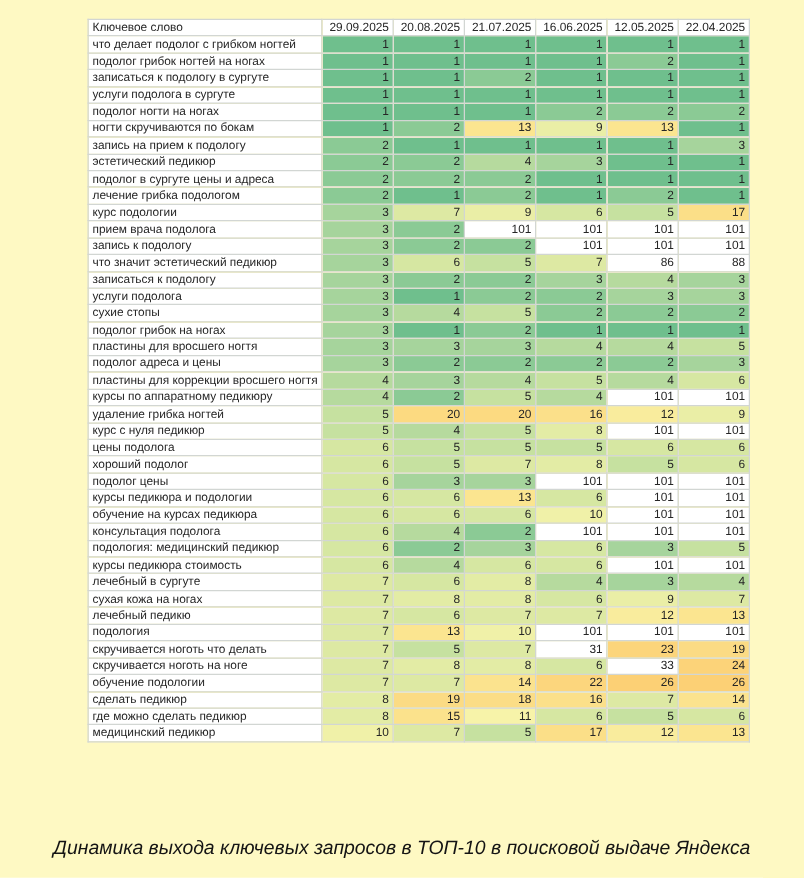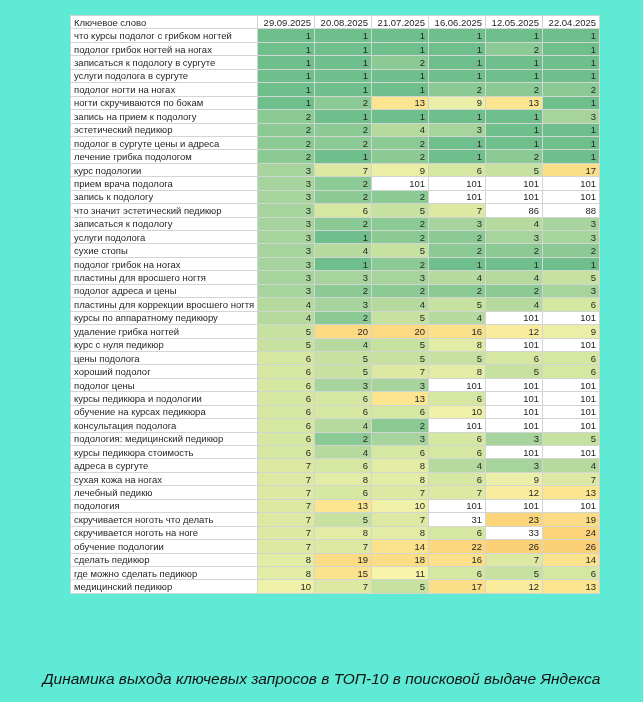--- a/index.html
+++ b/index.html
@@ -1,20 +1,20 @@
 <!DOCTYPE html>
 <html><head>
 <meta charset="utf-8">
 <style>
   html, body { margin: 0; padding: 0; }
   .page {
     position: relative;
     width: 643px;
     height: 702px;
-    background: #5eead4;
+    background: #fef9c3;
     font-family: "Liberation Sans", sans-serif;
     overflow: hidden;
   }
   .sheet {
     position: absolute;
     left: 70px;
     top: 15px;
   }
   table.grid {
     border-collapse: collapse;
@@ -58,21 +58,21 @@
             <th class="num">29.09.2025</th>
             <th class="num">20.08.2025</th>
             <th class="num">21.07.2025</th>
             <th class="num">16.06.2025</th>
             <th class="num">12.05.2025</th>
             <th class="num">22.04.2025</th>
           </tr>
       </thead>
       <tbody id="table-body">
           <tr>
-            <td class="key">что курсы подолог с грибком ногтей</td>
+            <td class="key">что делает подолог с грибком ногтей</td>
             <td class="num" style="background-color: rgb(111, 191, 141);">1</td>
             <td class="num" style="background-color: rgb(111, 191, 141);">1</td>
             <td class="num" style="background-color: rgb(111, 191, 141);">1</td>
             <td class="num" style="background-color: rgb(111, 191, 141);">1</td>
             <td class="num" style="background-color: rgb(111, 191, 141);">1</td>
             <td class="num" style="background-color: rgb(111, 191, 141);">1</td>
           </tr>
           <tr>
             <td class="key">подолог грибок ногтей на ногах</td>
             <td class="num" style="background-color: rgb(111, 191, 141);">1</td>
@@ -346,21 +346,21 @@
           <tr>
             <td class="key">курсы педикюра стоимость</td>
             <td class="num" style="background-color: rgb(214, 231, 162);">6</td>
             <td class="num" style="background-color: rgb(182, 218, 158);">4</td>
             <td class="num" style="background-color: rgb(214, 231, 162);">6</td>
             <td class="num" style="background-color: rgb(214, 231, 162);">6</td>
             <td class="num" style="background-color: rgb(255, 255, 255);">101</td>
             <td class="num" style="background-color: rgb(255, 255, 255);">101</td>
           </tr>
           <tr>
-            <td class="key">адреса в сургуте</td>
+            <td class="key">лечебный в сургуте</td>
             <td class="num" style="background-color: rgb(221, 233, 163);">7</td>
             <td class="num" style="background-color: rgb(214, 231, 162);">6</td>
             <td class="num" style="background-color: rgb(227, 236, 165);">8</td>
             <td class="num" style="background-color: rgb(182, 218, 158);">4</td>
             <td class="num" style="background-color: rgb(166, 212, 156);">3</td>
             <td class="num" style="background-color: rgb(182, 218, 158);">4</td>
           </tr>
           <tr>
             <td class="key">сухая кожа на ногах</td>
             <td class="num" style="background-color: rgb(221, 233, 163);">7</td>

